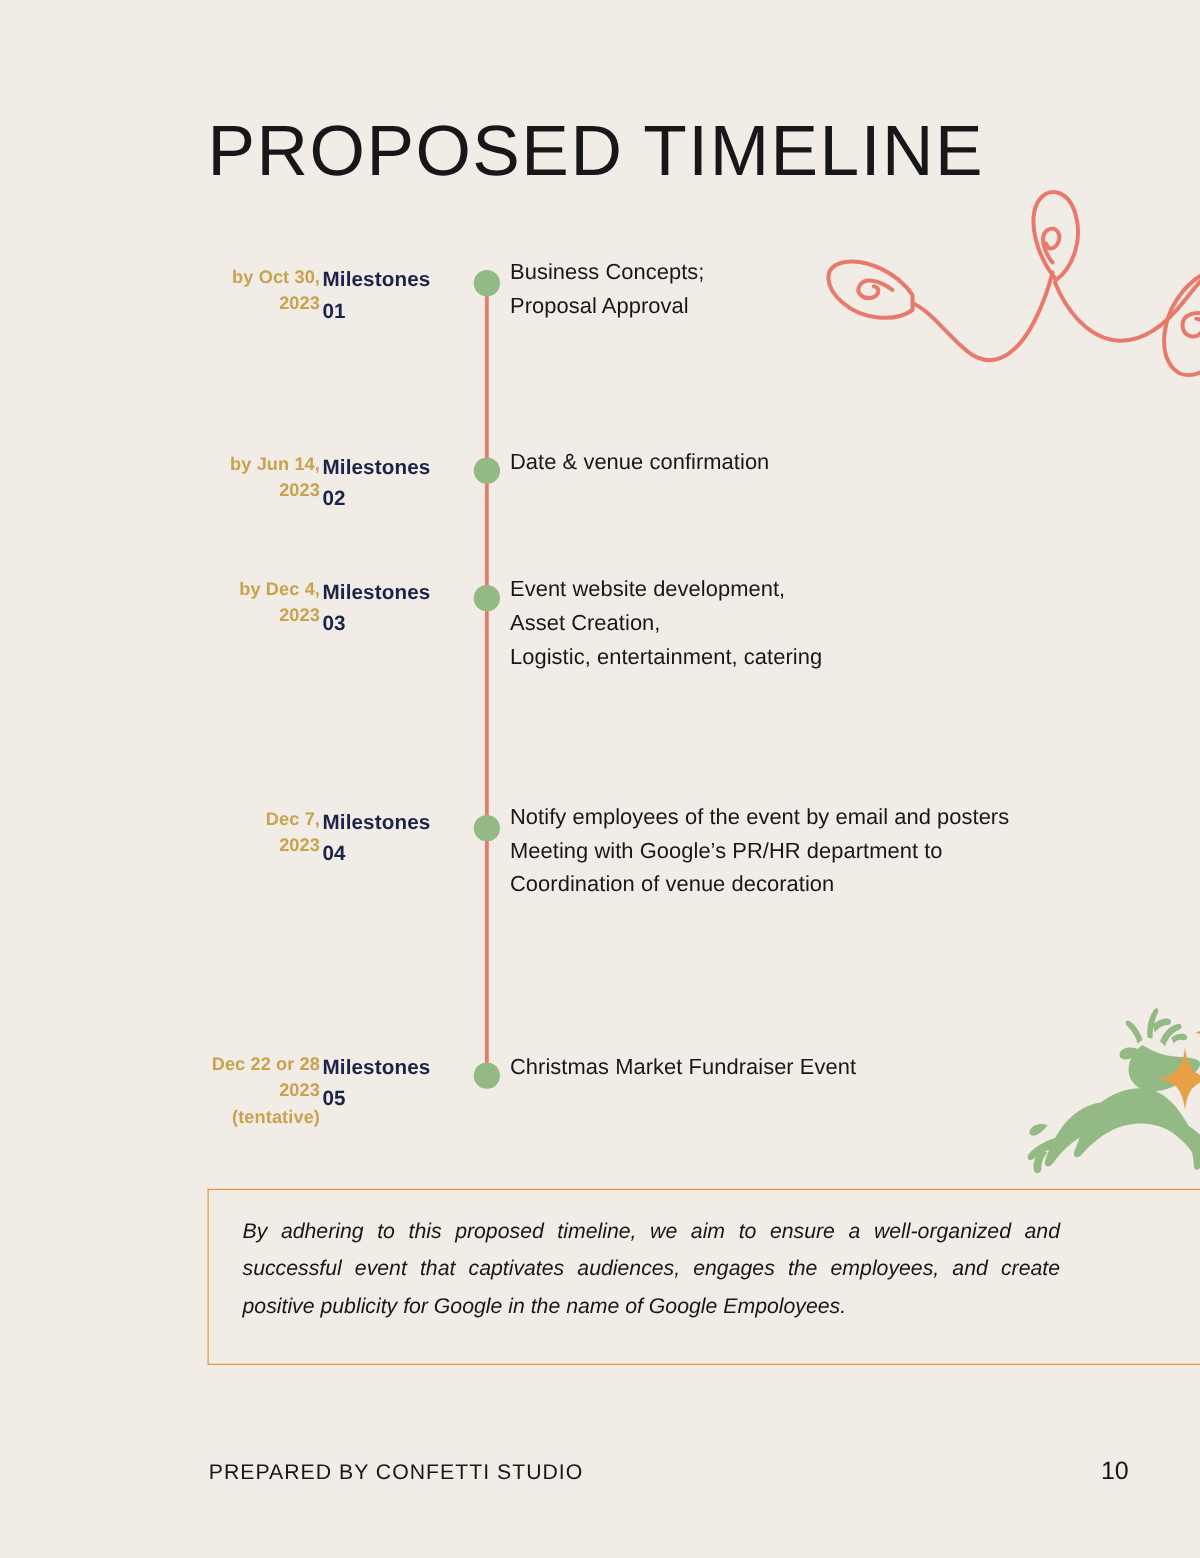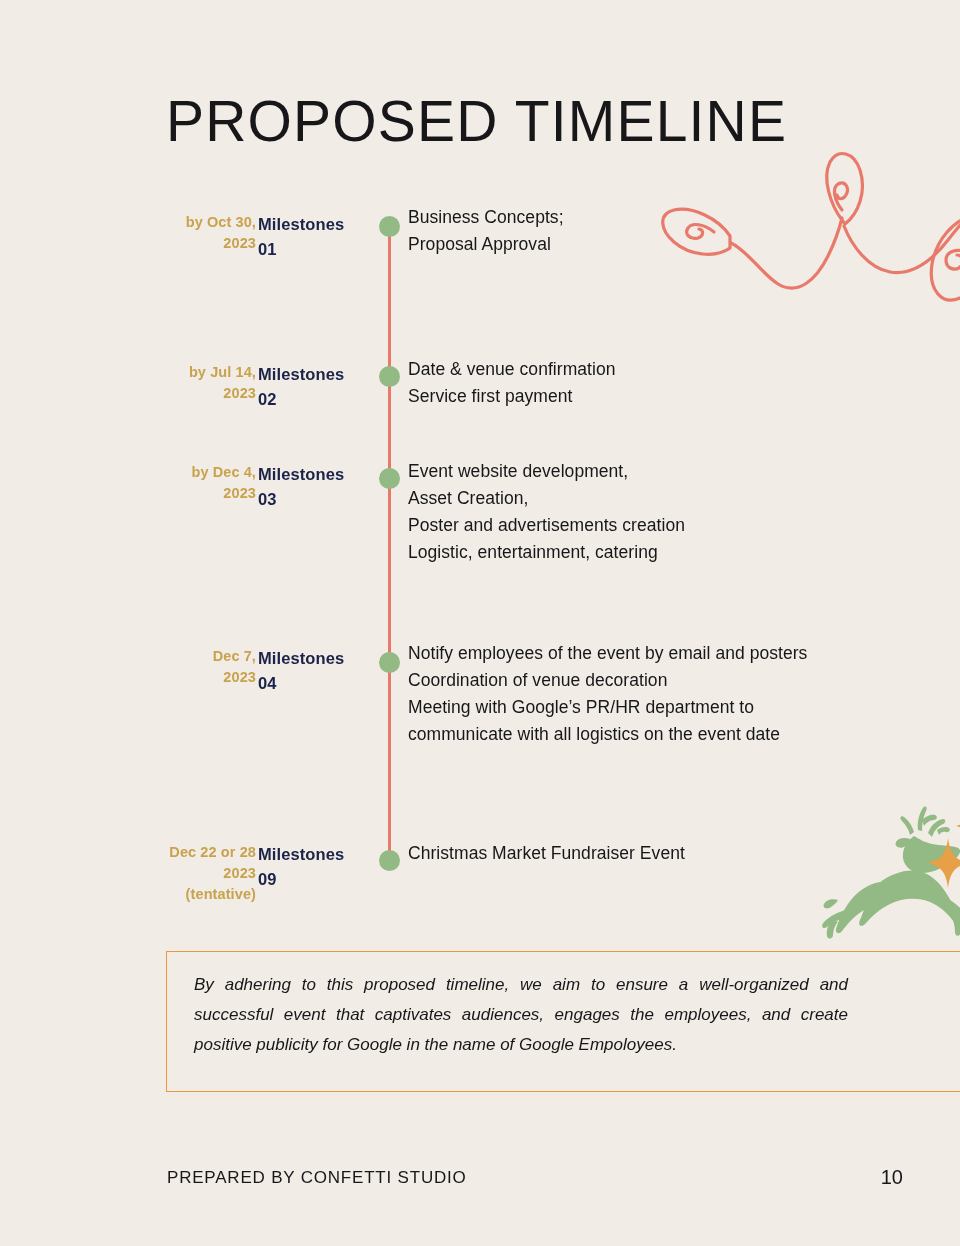--- a/index.html
+++ b/index.html
@@ -245,65 +245,62 @@
         </div>
         <div class="tl-milestone" style="top: 16px;"><span>Milestones</span><span class="tl-ms-num">01</span></div>
         <div class="tl-dot" style="top: 20px;"></div>
         <div class="tl-body" style="top: 8px;">
           <span>Business Concepts;</span>
           <span>Proposal Approval</span>
         </div>
       </div>
       <div class="tl-row">
         <div class="tl-date" style="top: 166px;">
-          <span class="tl-date-sub">by Jul 14,</span>
+          <span class="tl-date-sub">by Jun 14,</span>
           <span class="tl-date-sub">2023</span>
         </div>
         <div class="tl-milestone" style="top: 166px;"><span>Milestones</span><span class="tl-ms-num">02</span></div>
         <div class="tl-dot" style="top: 170px;"></div>
         <div class="tl-body" style="top: 160px;">
           <span>Date &amp; venue confirmation</span>
-          <span>Service first payment</span>
         </div>
       </div>
       <div class="tl-row">
         <div class="tl-date" style="top: 266px;">
           <span class="tl-date-sub">by Dec 4,</span>
           <span class="tl-date-sub">2023</span>
         </div>
         <div class="tl-milestone" style="top: 266px;"><span>Milestones</span><span class="tl-ms-num">03</span></div>
         <div class="tl-dot" style="top: 272px;"></div>
         <div class="tl-body" style="top: 262px;">
           <span>Event website development,</span>
           <span>Asset Creation,</span>
-          <span>Poster and advertisements creation</span>
           <span>Logistic, entertainment, catering</span>
         </div>
       </div>
       <div class="tl-row">
         <div class="tl-date" style="top: 450px;">
           <span class="tl-date-sub">Dec 7,</span>
           <span class="tl-date-sub">2023</span>
         </div>
         <div class="tl-milestone" style="top: 450px;"><span>Milestones</span><span class="tl-ms-num">04</span></div>
         <div class="tl-dot" style="top: 456px;"></div>
         <div class="tl-body" style="top: 444px;">
           <span>Notify employees of the event by email and posters</span>
+          <span>Meeting with Google’s PR/HR department to</span>
           <span>Coordination of venue decoration</span>
-          <span>Meeting with Google’s PR/HR department to</span>
-          <span>communicate with all logistics on the event date</span>
         </div>
       </div>
       <div class="tl-row">
         <div class="tl-date" style="top: 646px;">
           <span class="tl-date-sub">Dec 22 or 28</span>
           <span class="tl-date-sub">2023</span>
           <span class="tl-date-sub">(tentative)</span>
         </div>
-        <div class="tl-milestone" style="top: 646px;"><span>Milestones</span><span class="tl-ms-num">09</span></div>
+        <div class="tl-milestone" style="top: 646px;"><span>Milestones</span><span class="tl-ms-num">05</span></div>
         <div class="tl-dot" style="top: 654px;"></div>
         <div class="tl-body" style="top: 644px;">
           <span>Christmas Market Fundraiser Event</span>
         </div>
       </div>
     </div>
 
   <div class="note-box">
     <div class="note-text">By adhering to this proposed timeline, we aim to ensure a well-organized and successful event that captivates audiences, engages the employees, and create positive publicity for Google in the name of Google Empoloyees.</div>
   </div>

